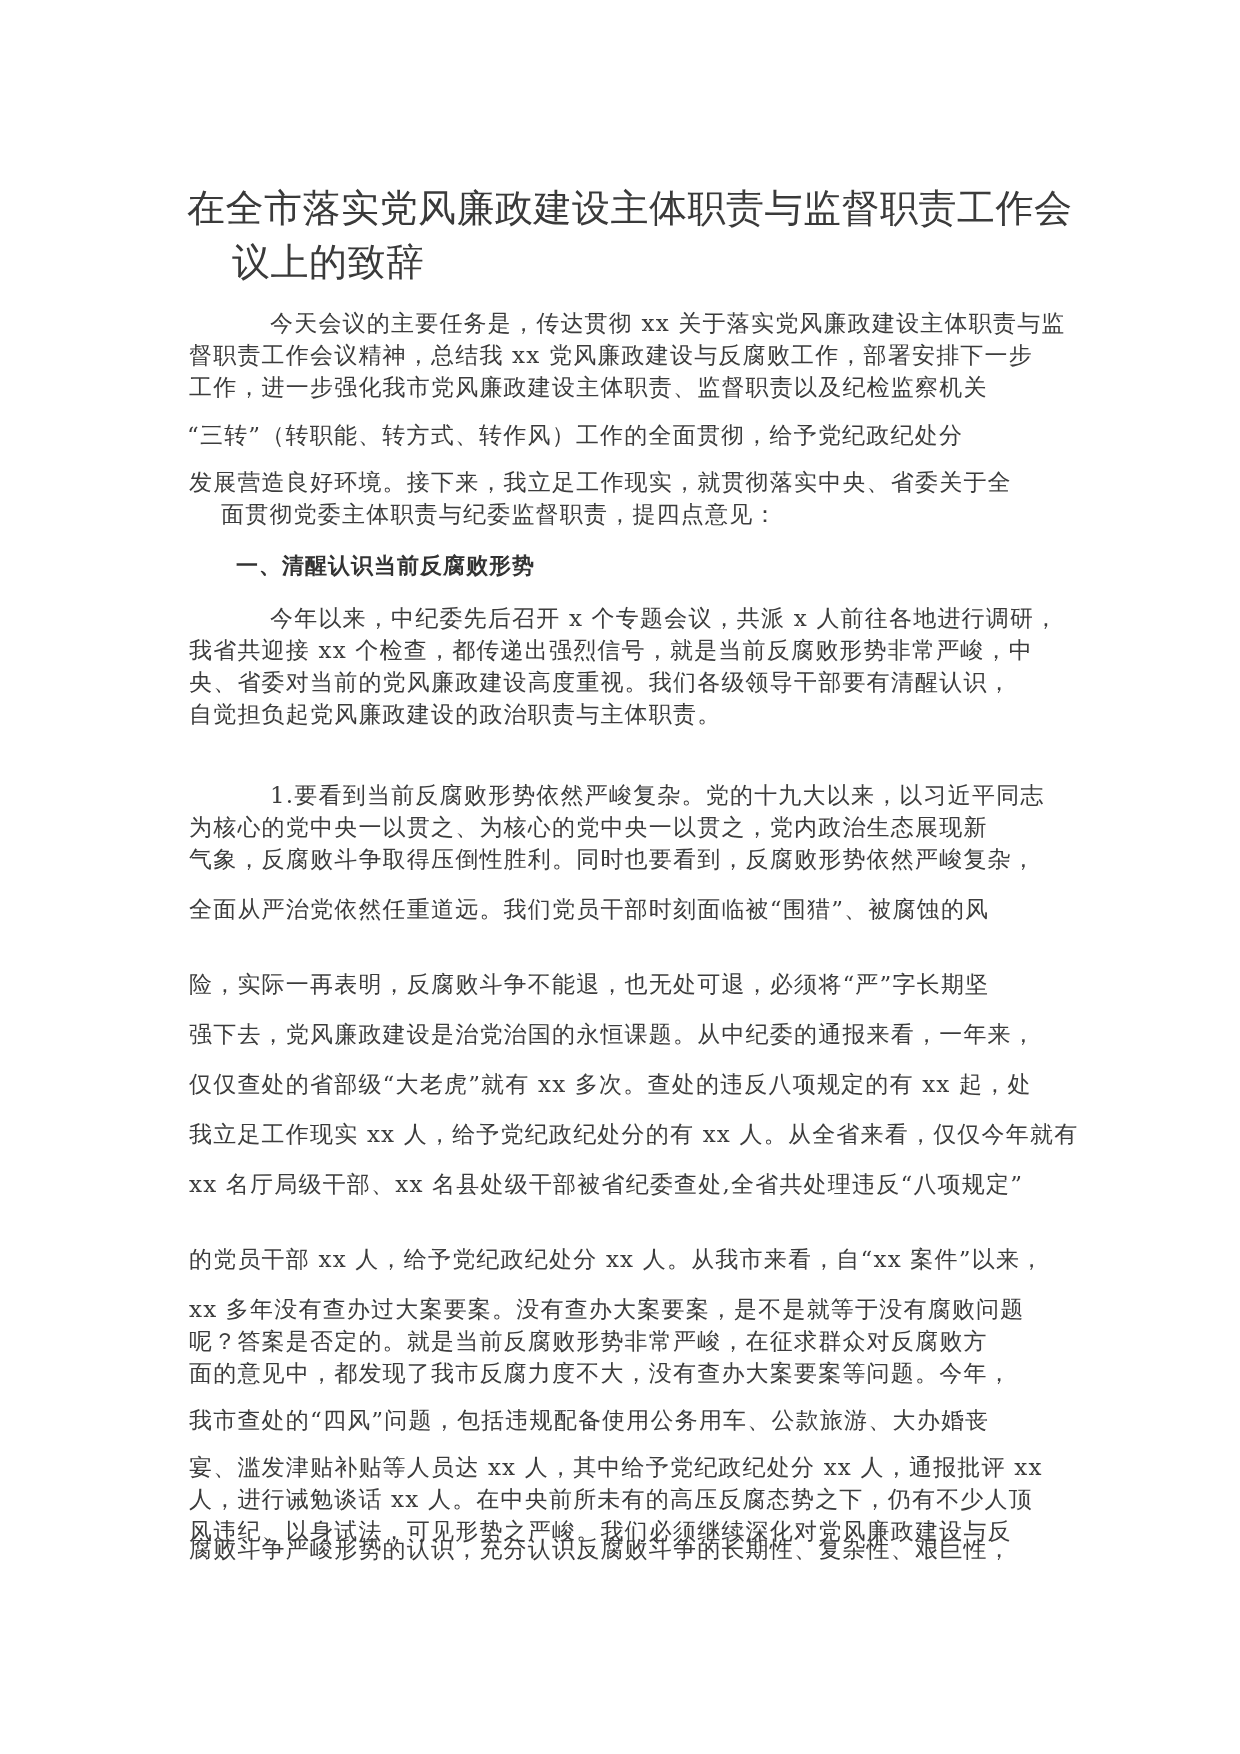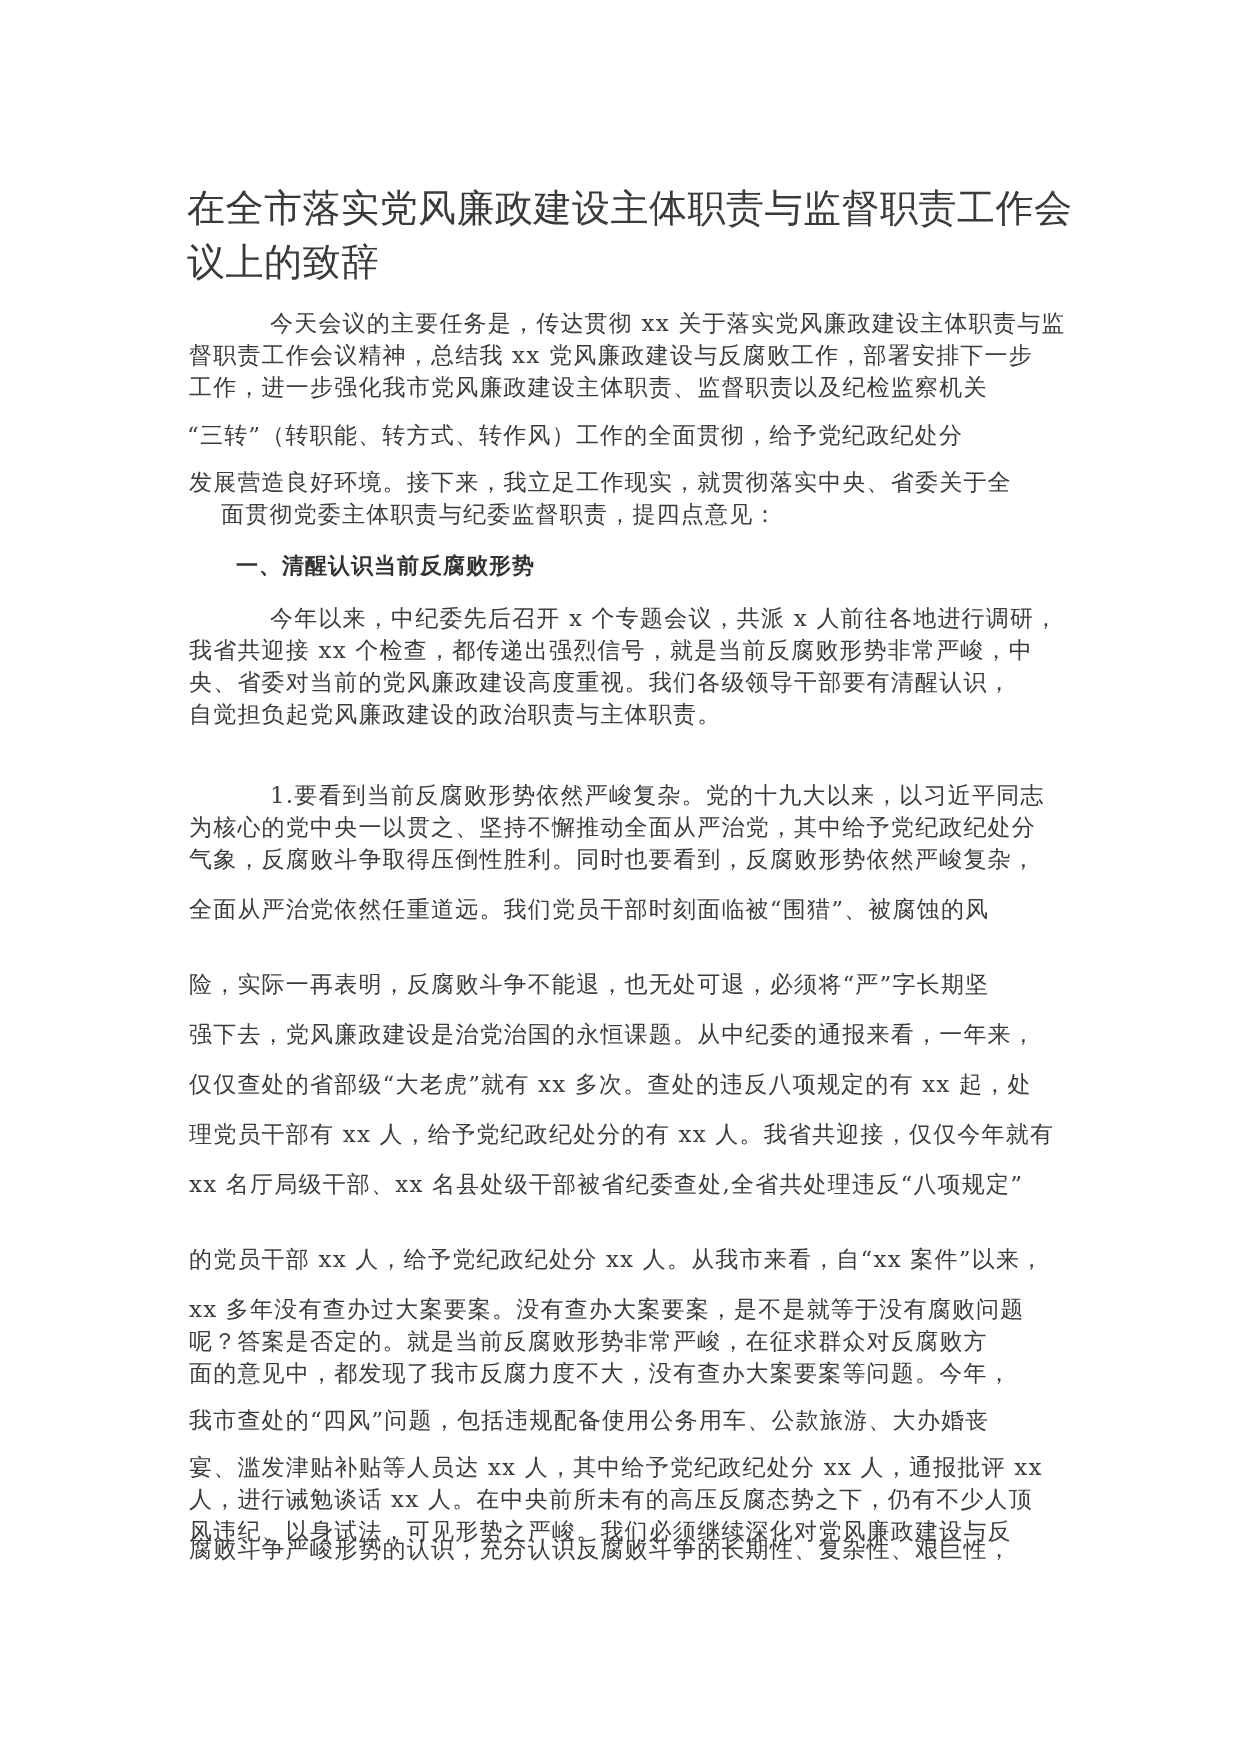--- a/index.html
+++ b/index.html
@@ -55,44 +55,44 @@
       white-space: nowrap;
       letter-spacing: 1px;
     }
   </style>
 </head>
 <body>
 
 <div class="page">
 
   <div class="title-line" style="top:186px;">在全市落实党风廉政建设主体职责与监督职责工作会</div>
-  <div class="title-line" style="top:240px;">议上的致辞</div>
+  <div class="title-line" style="top:240px;margin-left:45px;">议上的致辞</div>
 
   <div class="line indent" style="top:308px;">今天会议的主要任务是，传达贯彻 xx 关于落实党风廉政建设主体职责与监</div>
   <div class="line" style="top:340px;">督职责工作会议精神，总结我 xx 党风廉政建设与反腐败工作，部署安排下一步</div>
   <div class="line" style="top:372px;">工作，进一步强化我市党风廉政建设主体职责、监督职责以及纪检监察机关</div>
   <div class="line quote-start" style="top:420px;">“三转”（转职能、转方式、转作风）工作的全面贯彻，给予党纪政纪处分</div>
   <div class="line" style="top:467px;">发展营造良好环境。接下来，我立足工作现实，就贯彻落实中央、省委关于全</div>
   <div class="line" style="top:499px;margin-left:32px;">面贯彻党委主体职责与纪委监督职责，提四点意见：</div>
 
   <div class="heading" style="top:551px;">一、清醒认识当前反腐败形势</div>
 
   <div class="line indent" style="top:603px;">今年以来，中纪委先后召开 x 个专题会议，共派 x 人前往各地进行调研，</div>
   <div class="line" style="top:635px;">我省共迎接 xx 个检查，都传递出强烈信号，就是当前反腐败形势非常严峻，中</div>
   <div class="line" style="top:667px;">央、省委对当前的党风廉政建设高度重视。我们各级领导干部要有清醒认识，</div>
   <div class="line" style="top:699px;">自觉担负起党风廉政建设的政治职责与主体职责。</div>
 
   <div class="line indent" style="top:780px;">1.要看到当前反腐败形势依然严峻复杂。党的十九大以来，以习近平同志</div>
-  <div class="line" style="top:812px;">为核心的党中央一以贯之、坚持不懈推动全面从严治党，其中给予党纪政纪处分</div>
+  <div class="line" style="top:812px;">为核心的党中央一以贯之、为核心的党中央一以贯之，党内政治生态展现新</div>
   <div class="line" style="top:844px;">气象，反腐败斗争取得压倒性胜利。同时也要看到，反腐败形势依然严峻复杂，</div>
   <div class="line" style="top:894px;">全面从严治党依然任重道远。我们党员干部时刻面临被“围猎”、被腐蚀的风</div>
   <div class="line" style="top:969px;">险，实际一再表明，反腐败斗争不能退，也无处可退，必须将“严”字长期坚</div>
   <div class="line" style="top:1019px;">强下去，党风廉政建设是治党治国的永恒课题。从中纪委的通报来看，一年来，</div>
   <div class="line" style="top:1069px;">仅仅查处的省部级“大老虎”就有 xx 多次。查处的违反八项规定的有 xx 起，处</div>
-  <div class="line" style="top:1119px;">理党员干部有 xx 人，给予党纪政纪处分的有 xx 人。我省共迎接，仅仅今年就有</div>
+  <div class="line" style="top:1119px;">我立足工作现实 xx 人，给予党纪政纪处分的有 xx 人。从全省来看，仅仅今年就有</div>
   <div class="line" style="top:1169px;">xx 名厅局级干部、xx 名县处级干部被省纪委查处,全省共处理违反“八项规定”</div>
   <div class="line" style="top:1244px;">的党员干部 xx 人，给予党纪政纪处分 xx 人。从我市来看，自“xx 案件”以来，</div>
   <div class="line" style="top:1294px;">xx 多年没有查办过大案要案。没有查办大案要案，是不是就等于没有腐败问题</div>
   <div class="line" style="top:1326px;">呢？答案是否定的。就是当前反腐败形势非常严峻，在征求群众对反腐败方</div>
   <div class="line" style="top:1358px;">面的意见中，都发现了我市反腐力度不大，没有查办大案要案等问题。今年，</div>
   <div class="line" style="top:1405px;">我市查处的“四风”问题，包括违规配备使用公务用车、公款旅游、大办婚丧</div>
   <div class="line" style="top:1452px;">宴、滥发津贴补贴等人员达 xx 人，其中给予党纪政纪处分 xx 人，通报批评 xx</div>
   <div class="line" style="top:1484px;">人，进行诫勉谈话 xx 人。在中央前所未有的高压反腐态势之下，仍有不少人顶</div>
   <div class="line" style="top:1516px;">风违纪、以身试法，可见形势之严峻。我们必须继续深化对党风廉政建设与反</div>
   <div class="line" style="top:1534px;">腐败斗争严峻形势的认识，充分认识反腐败斗争的长期性、复杂性、艰巨性，</div>

